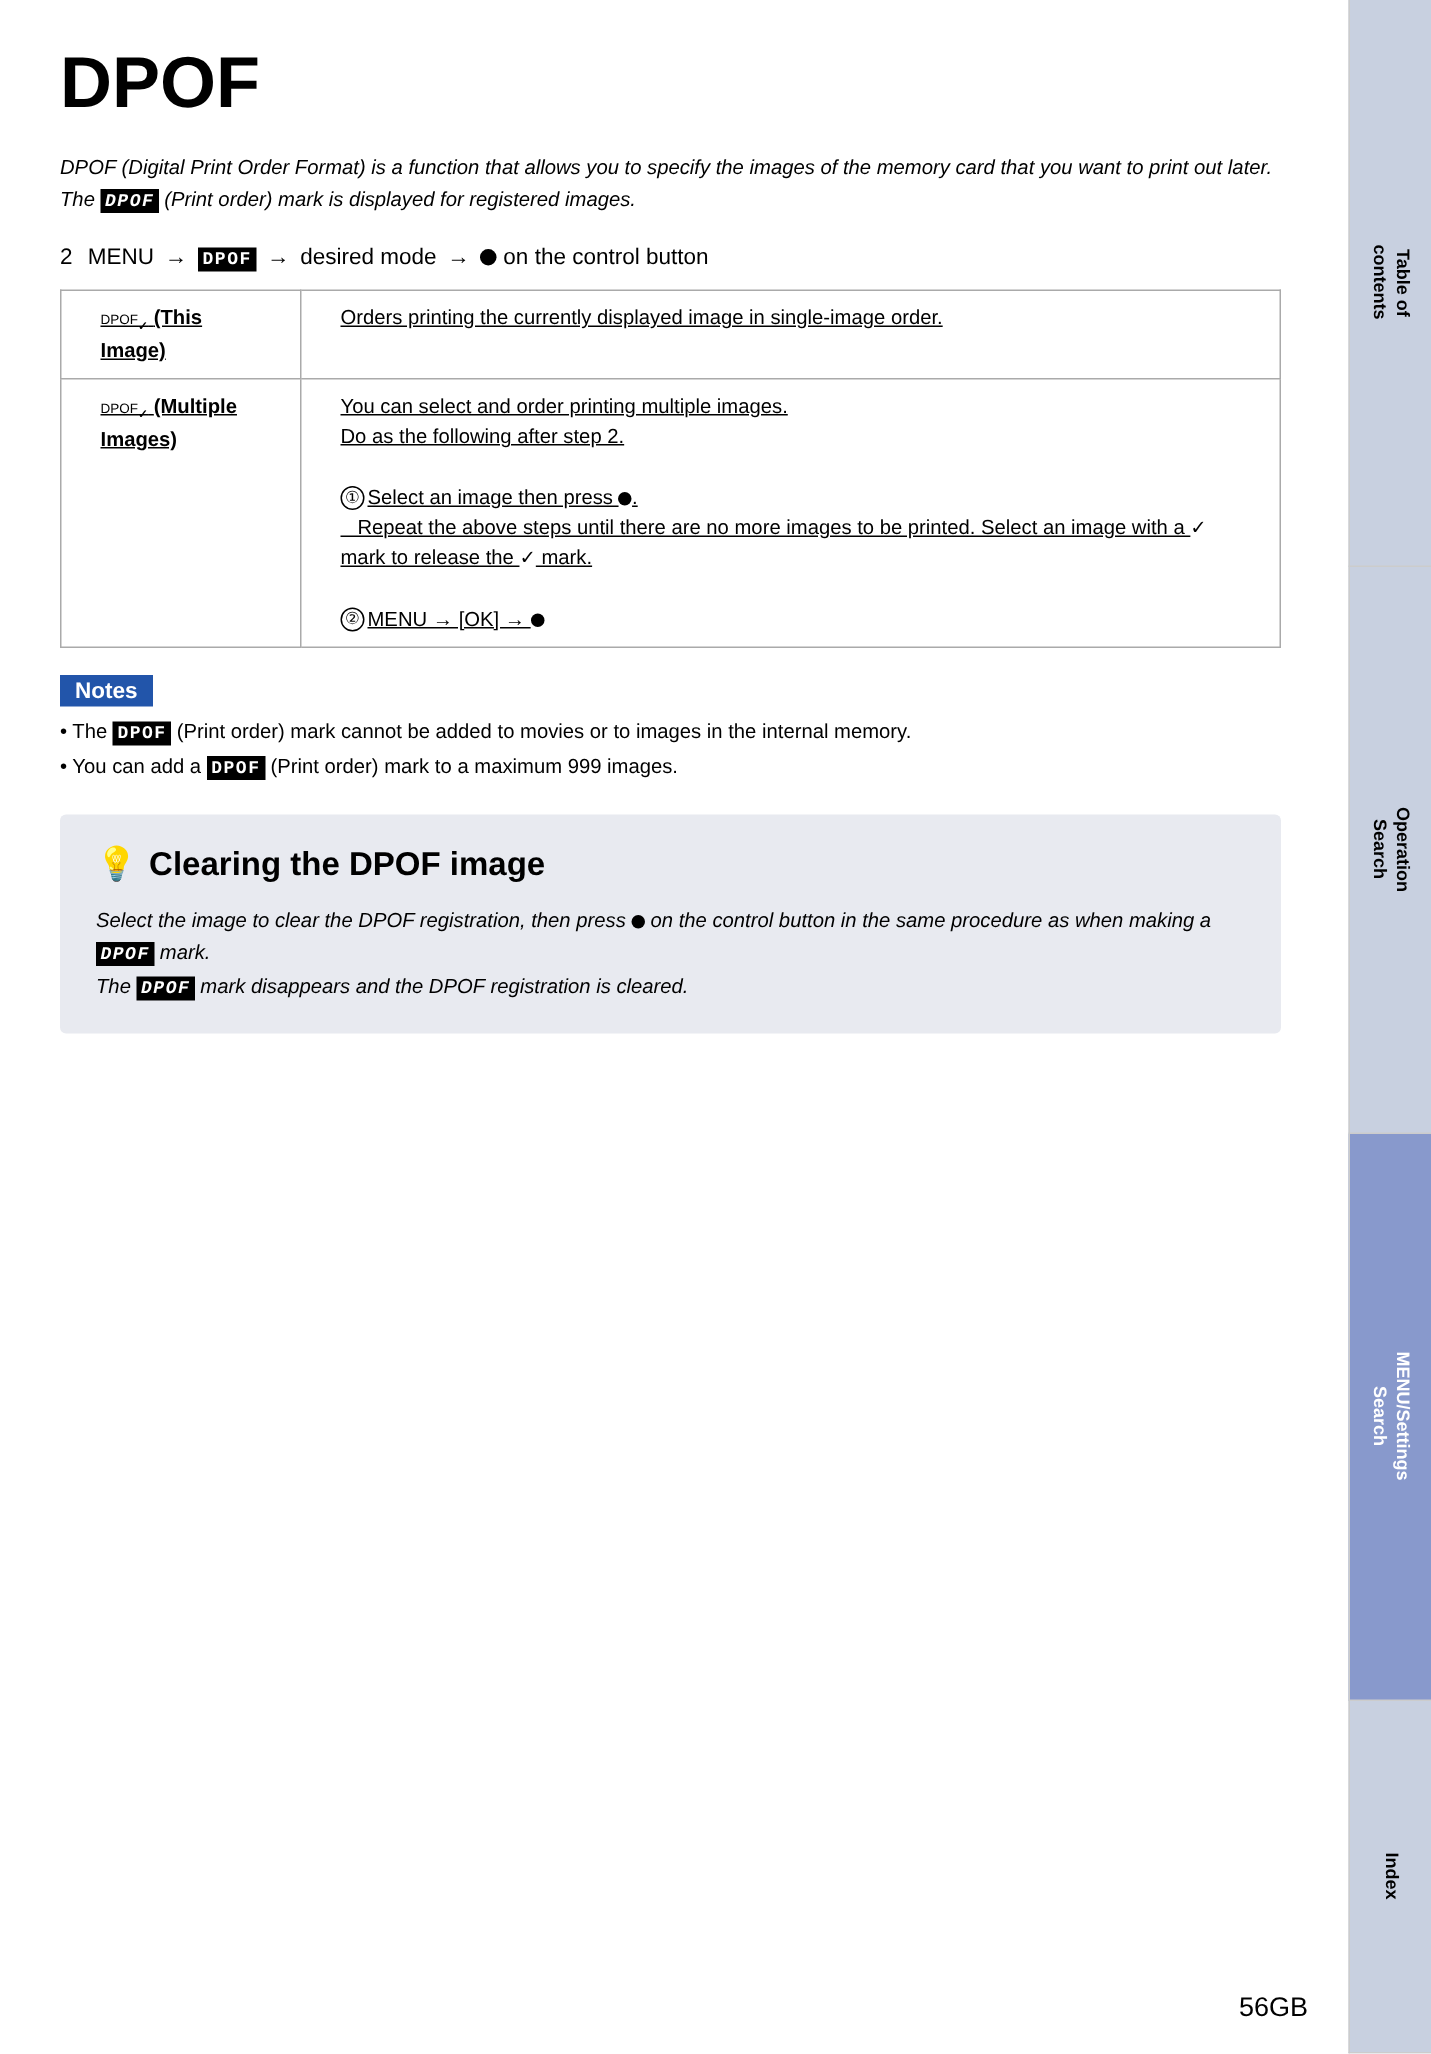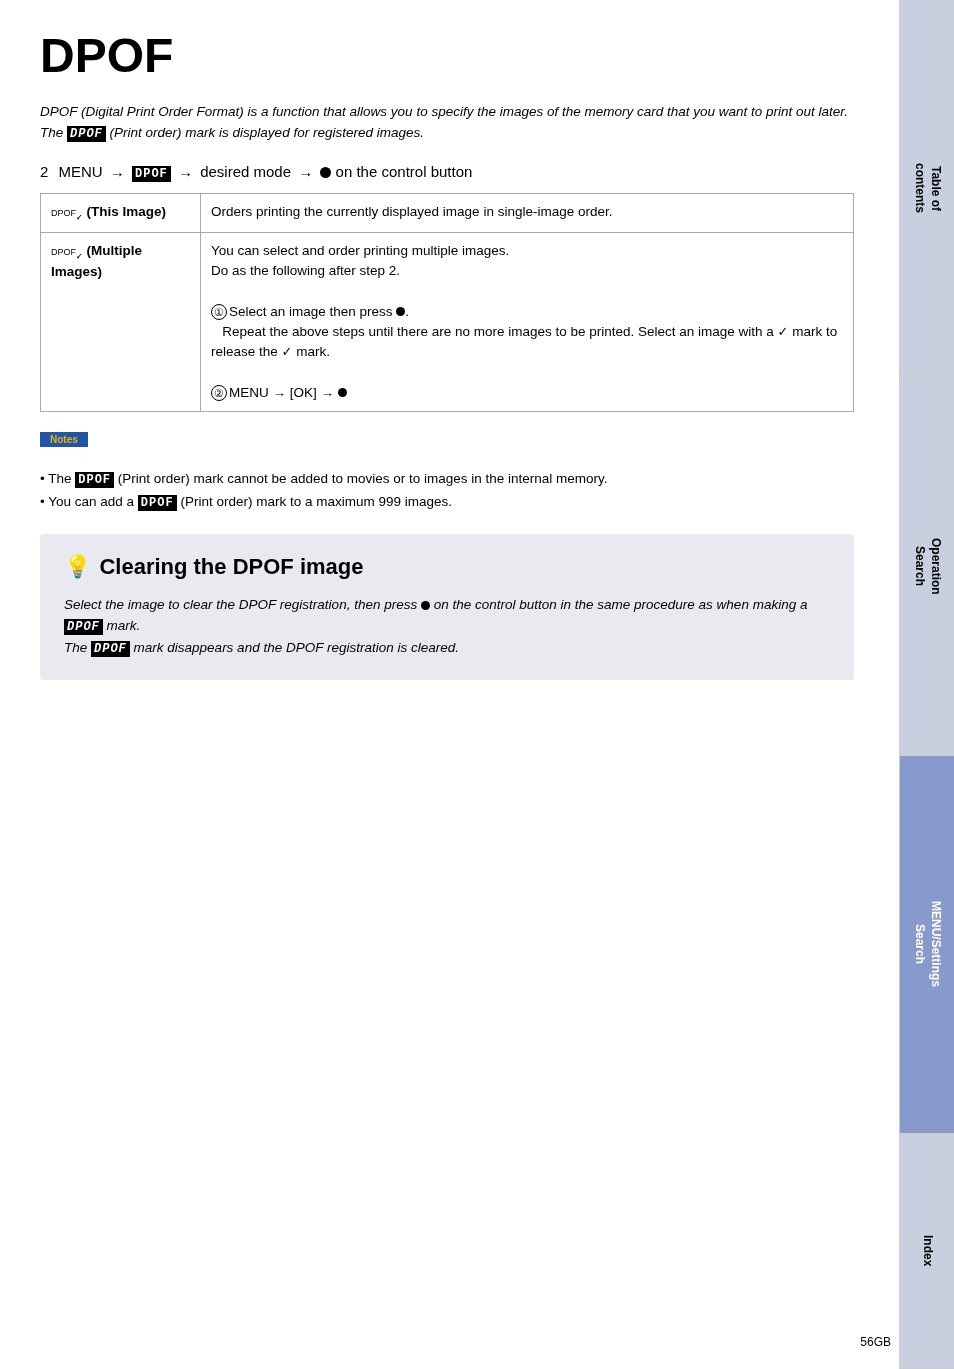--- a/index.html
+++ b/index.html
@@ -59,40 +59,41 @@
     }
     
     .mode-table {
       width: 100%;
       border-collapse: collapse;
       margin-bottom: 18px;
       font-size: 13.5px;
     }
     .mode-table td {
       border: 1px solid #aaa;
-      padding: 8px 10px;
+      padding: 8px 26px;
       vertical-align: top;
       line-height: 1.5;
+      text-decoration: underline;
     }
     .mode-table td:first-child {
       width: 160px;
       font-weight: bold;
     }
     
     .notes-box {
       margin-bottom: 20px;
     }
     .notes-label {
       display: inline-block;
       background: #2255aa;
-      color: #eab308;
-      font-size: 10px;
+      color: #ffffff;
+      font-size: 15px;
       font-weight: bold;
       padding: 2px 10px;
-      margin-bottom: 21px;
+      margin-bottom: 6px;
     }
     .notes-list {
       list-style: none;
       padding-left: 0;
       font-size: 13.5px;
       line-height: 1.7;
     }
     .notes-list li::before {
       content: "• ";
     }
@@ -152,22 +153,22 @@
       background: #8899cc;
       color: #fff;
     }
     .sidebar-tab-index {
       flex: 0.6;
     }
     
     .page-number {
       position: absolute;
       bottom: 20px;
-      right: 63px;
-      font-size: 12px;
+      right: 82px;
+      font-size: 18px;
     }
     .check-mark {
       display: inline-block;
       font-size: 13px;
     }
     .num-circle {
       display: inline-block;
       width: 16px;
       height: 16px;
       border: 1px solid #000;

